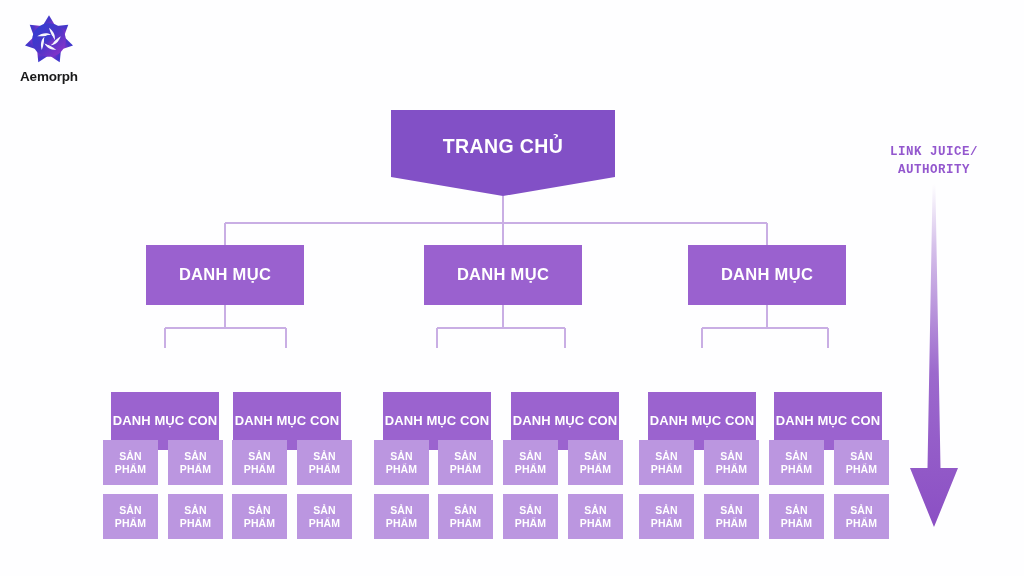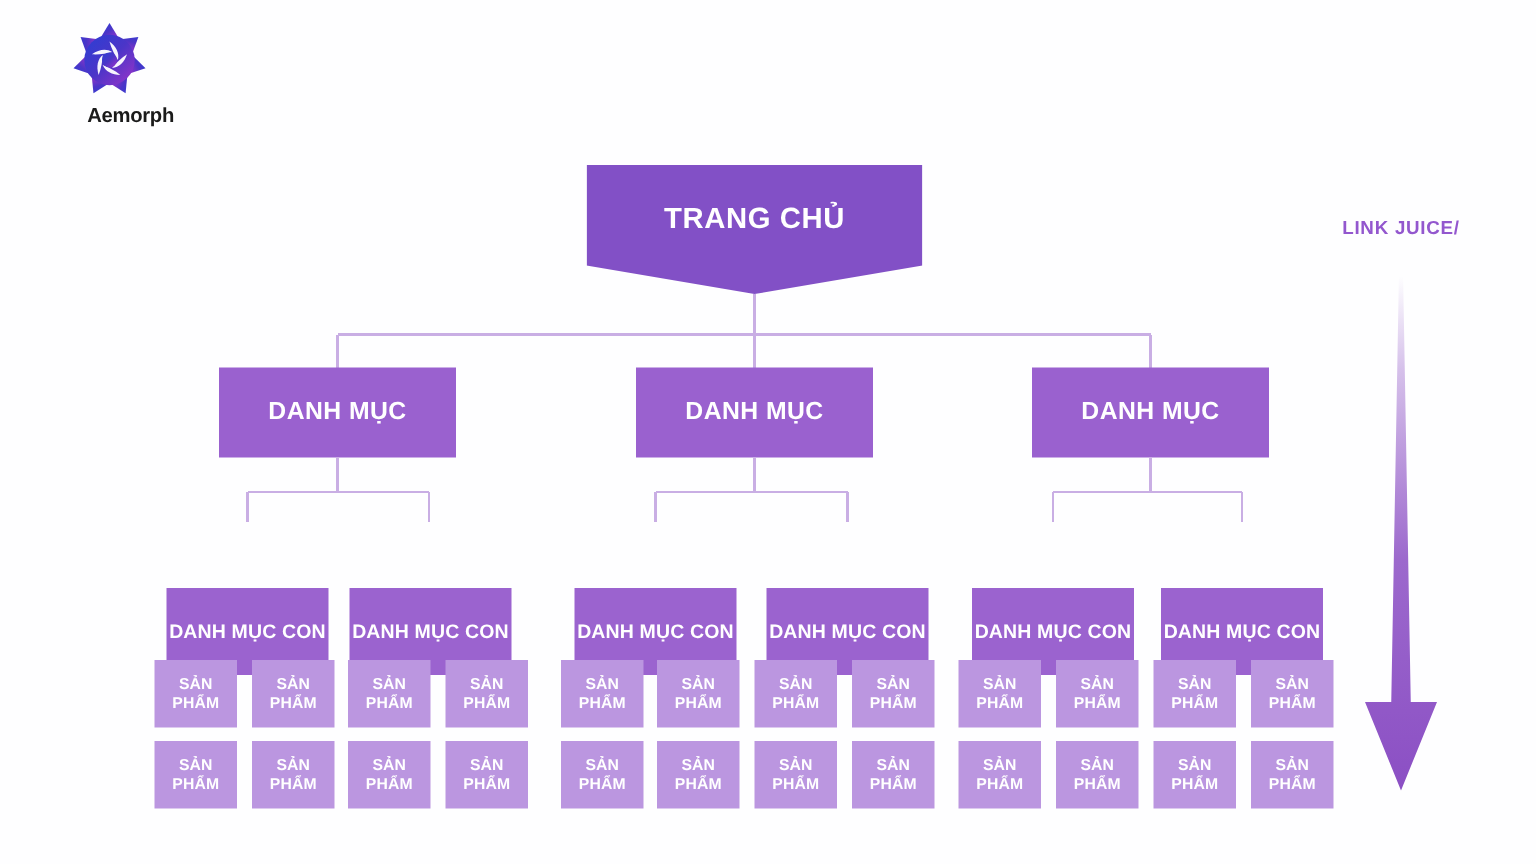--- a/index.html
+++ b/index.html
@@ -15,24 +15,24 @@
   .page {
     position: relative;
     width: 1024px;
     height: 576px;
     background: #fefeff;
   }
 
   
   .brand {
     position: absolute;
-    left: 30px;
+    left: 6px;
     top: 12px;
     width: 86px;
-    text-align: right;
+    text-align: center;
   }
   .brand-mark {
     width: 56px;
     height: 56px;
     margin: 0 auto;
     display: block;
   }
   .brand-name {
     font-size: 13.5px;
     font-weight: 700;
@@ -118,20 +118,21 @@
     position: absolute;
     left: 854px;
     top: 143px;
     width: 160px;
     text-align: center;
     font-size: 12.5px;
     font-weight: 700;
     line-height: 1.45;
     letter-spacing: 0.5px;
     color: #9357CE;
+    font-family: Liberation Mono, monospace;
   }
   .legend-arrow {
     position: absolute;
     left: 884px;
     top: 182px;
     width: 100px;
     height: 360px;
   }
 </style>
 </head>
@@ -341,20 +342,21 @@
       <span>SẢN PHẨM</span>
     </div>
     <div class="node node-product" style="left:821px; top:494px; width:55px; height:45px;">
       <span>SẢN PHẨM</span>
     </div>
 
   </div>
 
   <div class="legend">
     <div>LINK JUICE/</div>
+    <div>AUTHORITY</div>
   </div>
 
   <svg class="legend-arrow" viewBox="0 0 100 360">
     <defs>
       <linearGradient id="ag" x1="0" y1="0" x2="0" y2="1">
         <stop offset="0%" stop-color="#8B4FC4" stop-opacity="0"></stop>
         <stop offset="18%" stop-color="#8B4FC4" stop-opacity="0.35"></stop>
         <stop offset="55%" stop-color="#8B4FC4" stop-opacity="0.85"></stop>
         <stop offset="100%" stop-color="#8B4FC4" stop-opacity="1"></stop>
       </linearGradient>

